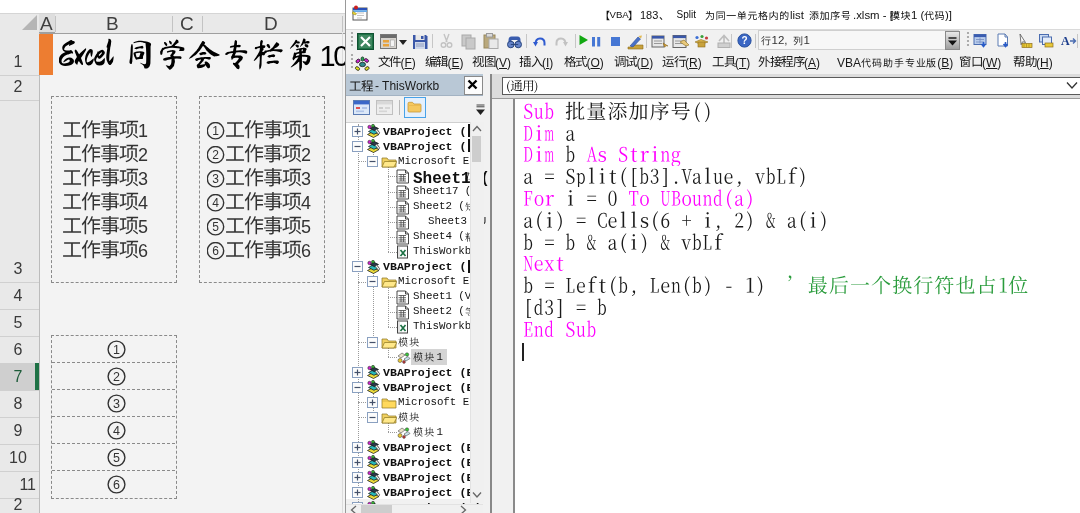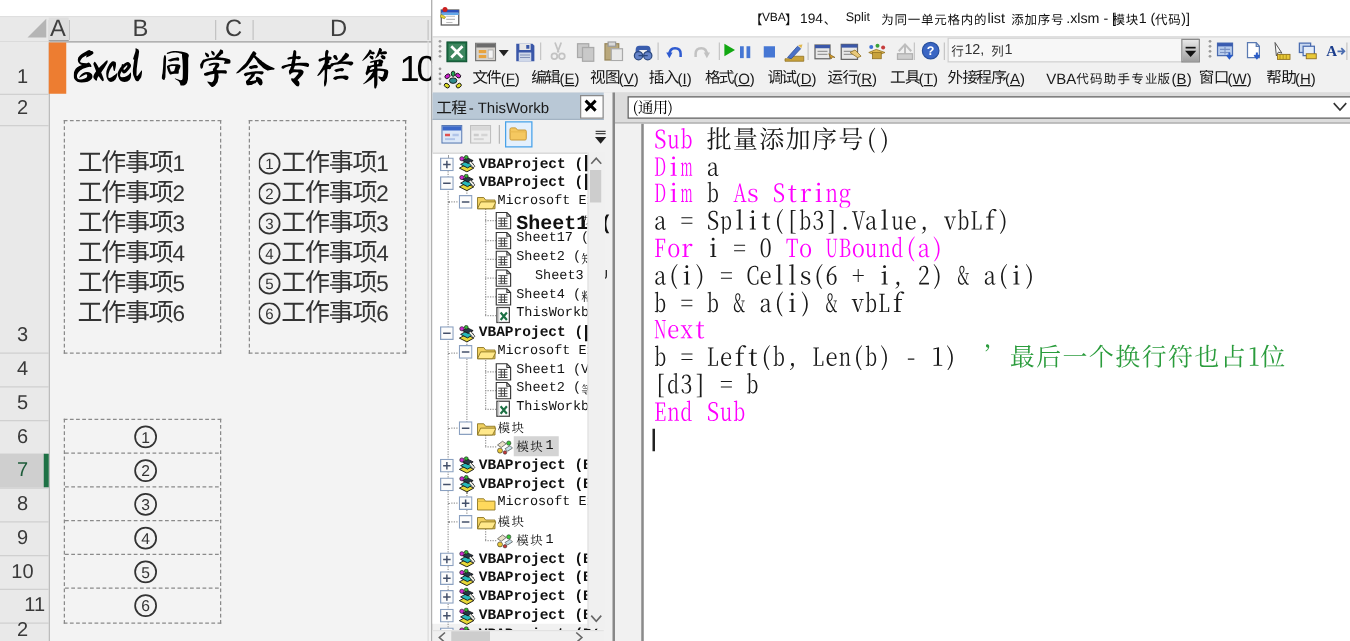--- a/index.html
+++ b/index.html
@@ -377,21 +377,21 @@
       <g fill="#111">
         <use href="#g15" transform="translate(0 9.33) scale(0.04 -0.04)"></use>
       </g>
     </svg>
     <div class="ab" style="left:609.5px;top:8.5px;font-size:9.6px;color:#111;white-space:pre;font-family:Liberation Sans,sans-serif">VBA</div>
     <svg class="ab" style="left:627.5px;top:10.17px" width="12.6" height="11.24" viewBox="0 0 12.6 11.24">
       <g fill="#111">
         <use href="#g16" transform="translate(0 9.33) scale(0.04 -0.04)"></use>
       </g>
     </svg>
-    <div class="ab" style="left:640px;top:8.5px;font-size:11px;color:#111;white-space:pre;font-family:Liberation Sans,sans-serif">194</div>
+    <div class="ab" style="left:640px;top:8.5px;font-size:11px;color:#111;white-space:pre;font-family:Liberation Sans,sans-serif">183</div>
     <svg class="ab" style="left:658.5px;top:10.17px" width="12.6" height="11.24" viewBox="0 0 12.6 11.24">
       <g fill="#111">
         <use href="#g17" transform="translate(0 9.33) scale(0.04 -0.04)"></use>
       </g>
     </svg>
     <div class="ab" style="left:676.5px;top:8.5px;font-size:10px;color:#111;white-space:pre;font-family:Liberation Sans,sans-serif">Split</div>
     <svg class="ab" style="left:705px;top:10.17px" width="86.8" height="11.24" viewBox="0 0 86.8 11.24">
       <g fill="#111">
         <use href="#g18" transform="translate(0 9.33) scale(0.04 -0.04)"></use>
         <use href="#g19" transform="translate(10.6 9.33) scale(0.04 -0.04)"></use>

